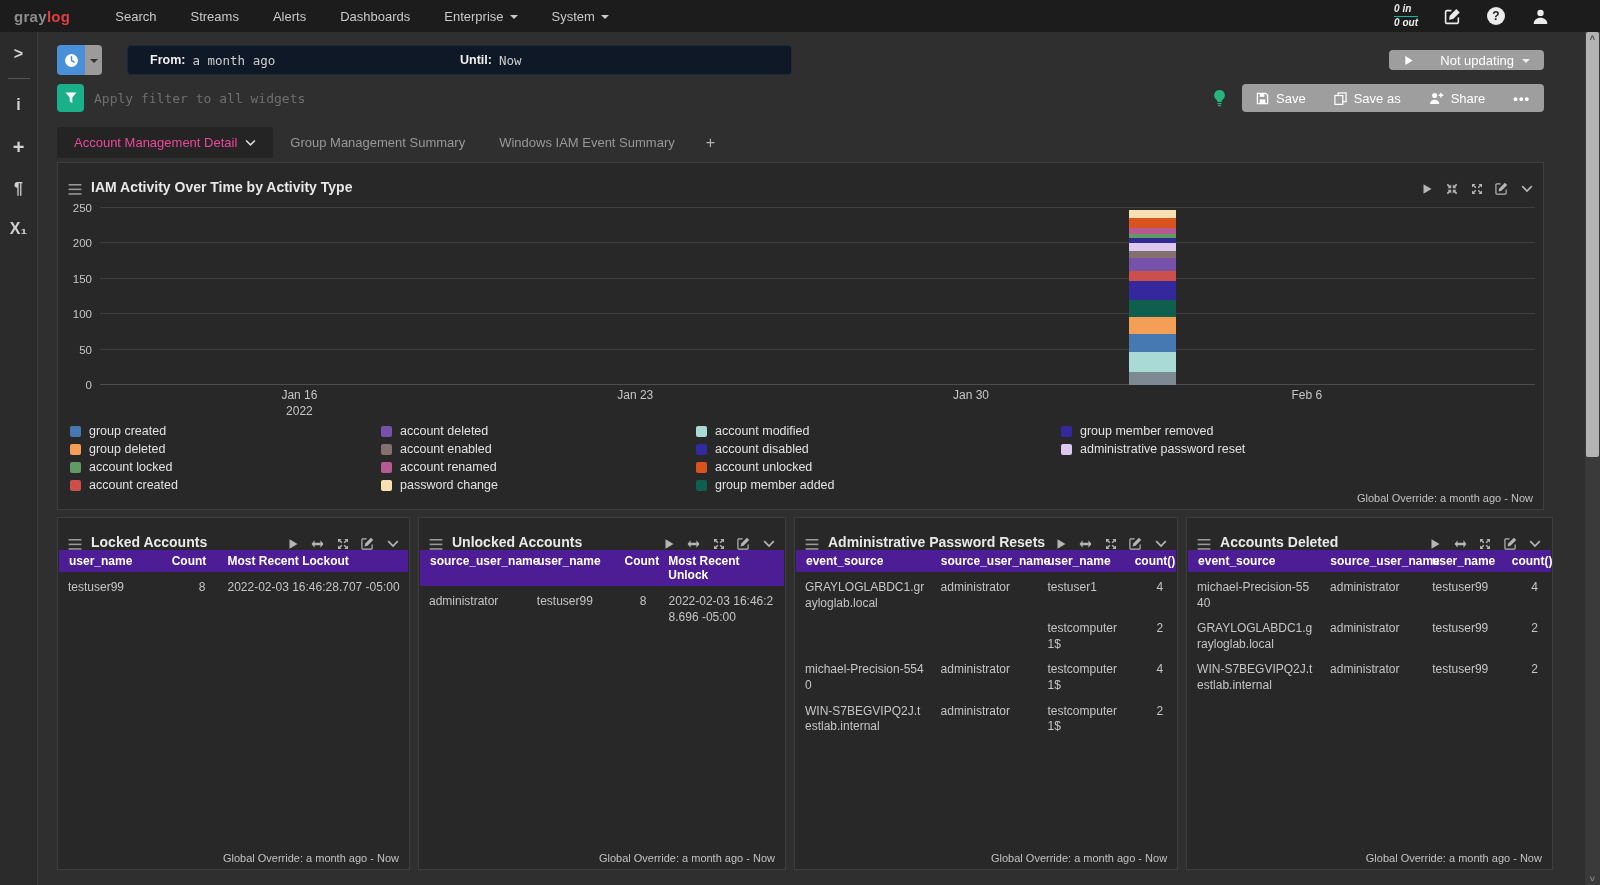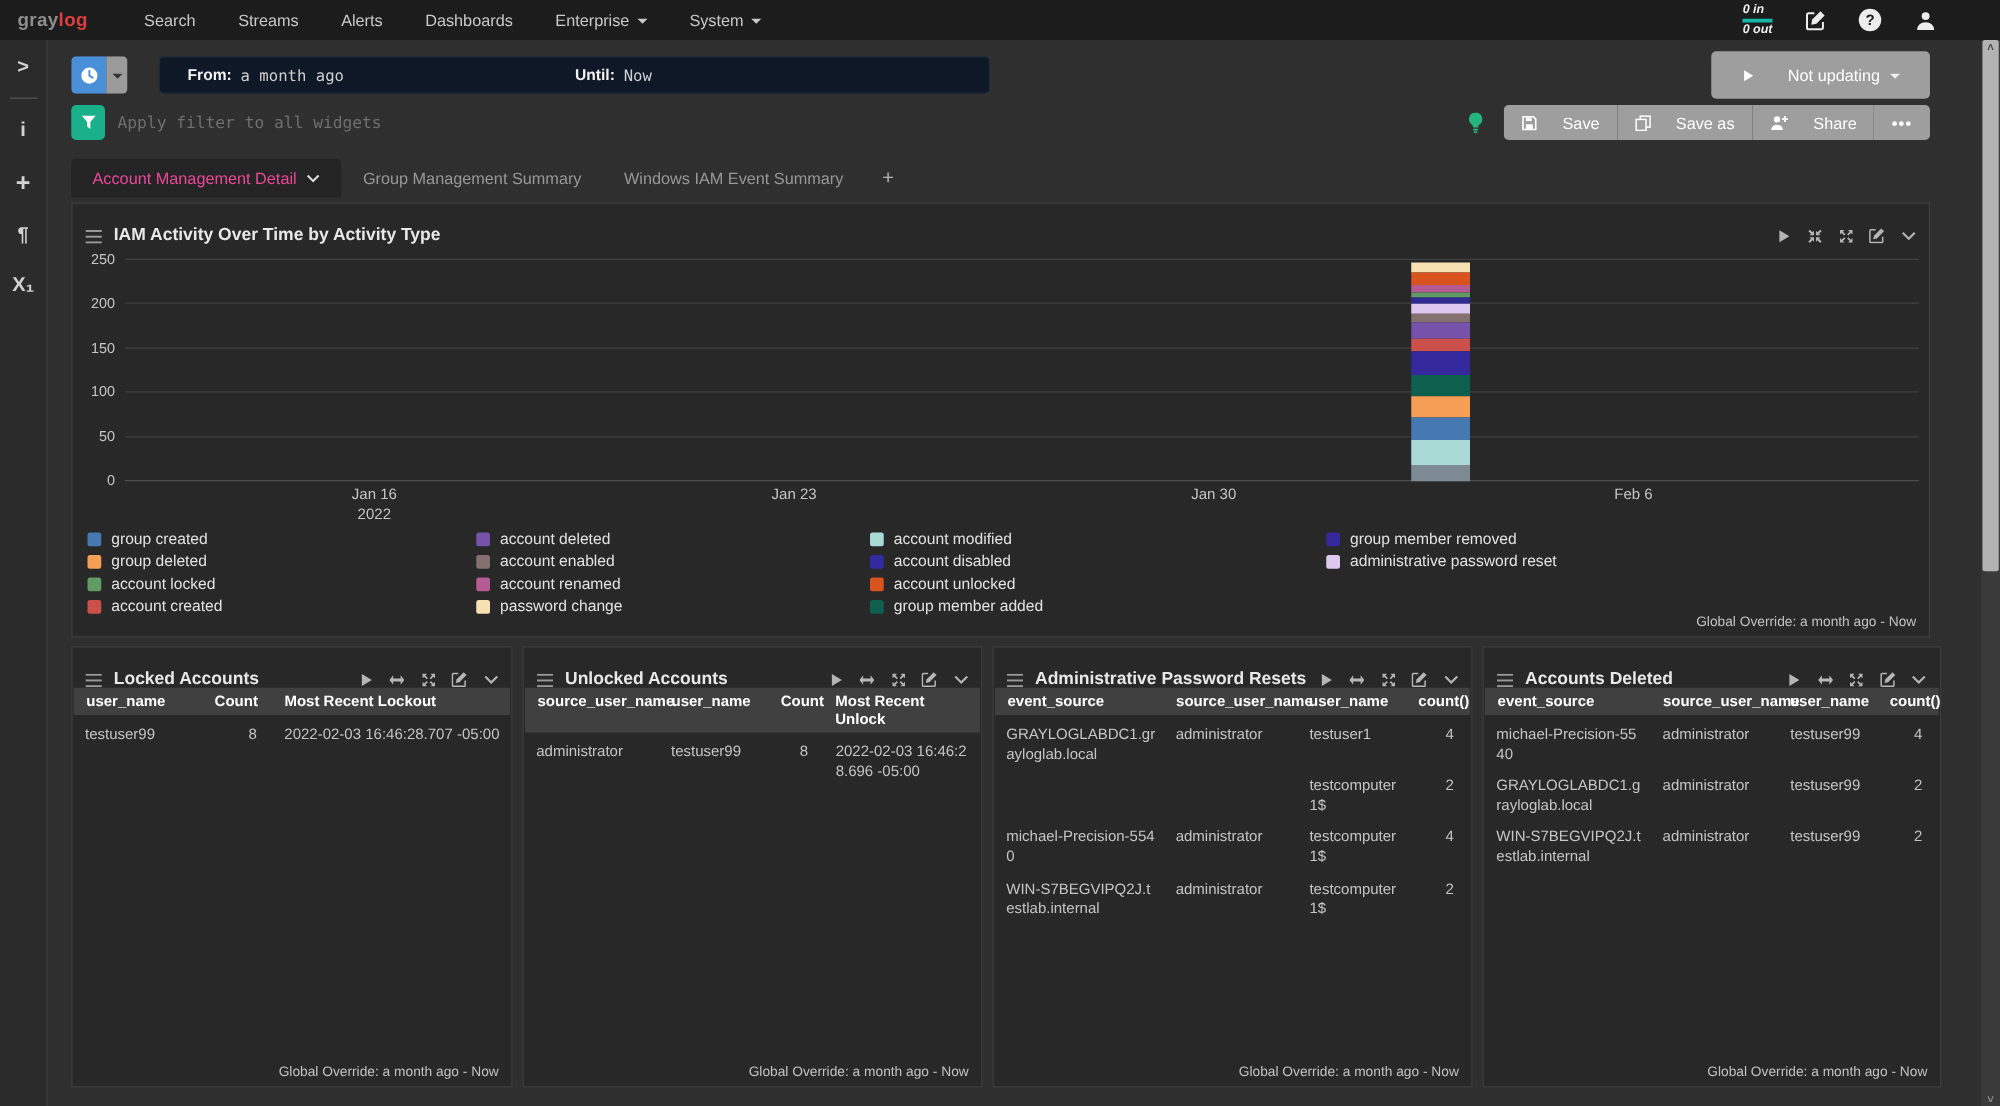--- a/index.html
+++ b/index.html
@@ -8,21 +8,21 @@
 
   
   .navbar{height:32px;background:#1c1c1c;display:flex;align-items:center;padding:0 14px;position:relative;z-index:5}
   .logo{font-size:15px;font-weight:700;letter-spacing:.3px;margin-right:28px;cursor:pointer}
   .logo .lg1{color:#8d8d8d}.logo .lg2{color:#e03e3e}
   .main-nav{display:flex;align-items:center;height:100%}
   .nav-item{color:#c9c9c9;font-size:13px;padding:0 17px;height:100%;display:flex;align-items:center;gap:6px;cursor:pointer}
   .caret{width:0;height:0;border-left:4px solid transparent;border-right:4px solid transparent;border-top:4px solid #c9c9c9;display:inline-block;margin-top:1px}
   .nav-right{margin-left:auto;display:flex;align-items:center;gap:24px;padding-right:36px}
   .throughput{font-size:10px;font-style:italic;font-weight:700;color:#eee;line-height:1.25}
-  .throughput .tline1{border-bottom:3px solid #14b8a6;padding-bottom:1px}
+  .throughput .tline1{border-bottom:1px solid #14b8a6;padding-bottom:1px}
   .nav-icon{width:20px;height:20px;display:flex;align-items:center;justify-content:center;cursor:pointer}
   .help-circle{background:#ececec;color:#1c1c1c;border-radius:50%;width:18px;height:18px;font-weight:700;font-size:12px;display:flex;align-items:center;justify-content:center}
 
   
   .sidebar{position:absolute;left:0;top:32px;bottom:0;width:38px;background:#2b2b2b;border-right:1px solid #3c3c3c;display:flex;flex-direction:column;align-items:center;padding-top:14px}
   .sb-icon{color:#d2d2d2;font-size:16px;font-weight:700;margin-bottom:24px;cursor:pointer;line-height:1}
   .sb-divider{width:22px;border-top:1px solid #555;margin:-8px 0 18px}
 
   
   .content{position:absolute;left:38px;top:32px;right:15px;bottom:0;padding:13px 41px 0 19px;overflow:hidden}
@@ -31,31 +31,31 @@
   .clock-group{display:flex;height:30px;border-radius:4px;overflow:hidden}
   .clock-btn{width:28px;background:#4a90d9;display:flex;align-items:center;justify-content:center;cursor:pointer}
   .clock-caret-btn{width:17px;background:#9b9b9b;display:flex;align-items:center;justify-content:center;cursor:pointer}
   .clock-caret-btn .caret{border-top-color:#333}
   .time-display{margin-left:25px;width:665px;height:30px;background:#0e1826;border:1px solid #1e2a38;border-radius:4px;display:flex;align-items:center;font-size:12.5px;cursor:pointer}
   .time-display .tlabel{font-weight:700;color:#f2f2f2;margin-right:7px}
   .time-display .tvalue{font-family:"DejaVu Sans Mono",monospace;color:#cfcfcf}
   .time-from{margin-left:22px;display:flex;align-items:center;width:310px}
   .time-until{display:flex;align-items:center}
   .btn{background:#9e9e9e;color:#fff;border:none;font-size:13px;display:flex;align-items:center;gap:8px;cursor:pointer;font-family:inherit}
-  .not-updating{margin-left:auto;height:38px;border-radius:4px;padding:0 24px}
+  .not-updating{margin-left:auto;height:20px;border-radius:4px;padding:0 14px}
   .not-updating .play-gap{margin-right:18px}
   .not-updating .caret{border-top-color:#f0f0f0}
 
   .filter-row{display:flex;align-items:center;height:28px;margin-bottom:14px}
   .funnel-btn{width:27px;height:28px;background:#19b08a;border-radius:4px;display:flex;align-items:center;justify-content:center;cursor:pointer}
   .filter-input{flex:0 0 620px;margin-left:10px;background:transparent;border:none;outline:none;font-family:"DejaVu Sans Mono",monospace;font-size:13px;color:#bbb;height:100%}
   .filter-input::placeholder{color:#6f6f6f}
   .filter-right{margin-left:auto;display:flex;align-items:center;gap:16px}
   .btn-group{display:flex;border-radius:4px;overflow:hidden;height:28px}
-  .btn-group .btn{padding:0 14px;gap:20px}
+  .btn-group .btn{padding:0 14px;gap:7px}
   .more-btn{font-weight:700;letter-spacing:1px}
 
   
   .tab-bar{display:flex;align-items:flex-end;height:32px;margin-bottom:4px}
   .tab{padding:8px 17px;font-size:13px;color:#989898;cursor:pointer;display:flex;align-items:center;gap:8px;border-radius:4px 4px 0 0}
   .tab.active{background:#242424;color:#ec4899}
   .tab-caret{width:11px;height:8px;display:inline-flex;color:#ddd}
   .add-tab{color:#b5b5b5;font-size:16px;padding:6px 14px}
 
   
@@ -85,21 +85,21 @@
   .legend-col{display:flex;flex-direction:column;gap:2px}
   .legend-item{display:flex;align-items:center;gap:8px;cursor:pointer;height:16px}
   .swatch{width:11px;height:11px;border-radius:2px;flex:0 0 auto}
   .legend-label{font-size:12.5px;color:#e2e2e2;white-space:nowrap}
 
   
   .bottom-row{display:flex;gap:8px;height:353px}
   .table-widget{display:flex;flex-direction:column}
   .dtable{font-size:12px;overflow:hidden}
   .trow{display:flex}
-  .trow.thead{background:#404040;color:#fff;font-weight:700;margin:0 1px}
+  .trow.thead{background:#4c1d95;color:#fff;font-weight:700;margin:0 1px}
   .thead .tcell{padding:4px 8px}
   .trow.tbody{color:#c5c5c5}
   .tbody .tcell{padding:8px 8px 2px;line-height:1.3;word-break:break-all}
   .tcell.num{text-align:right;padding-right:14px}
   .tcell:first-child{padding-left:10px}
 
   
   .scrollbar{position:absolute;right:0;top:32px;bottom:0;width:15px;background:#3a3a3a}
   .scroll-thumb{position:absolute;top:0;left:1px;right:1px;height:425px;background:#b3b3b3;border-radius:2px}
   .scroll-up{position:absolute;top:1px;left:0;right:0;text-align:center;color:#444;font-size:9px;font-weight:700;line-height:10px}

